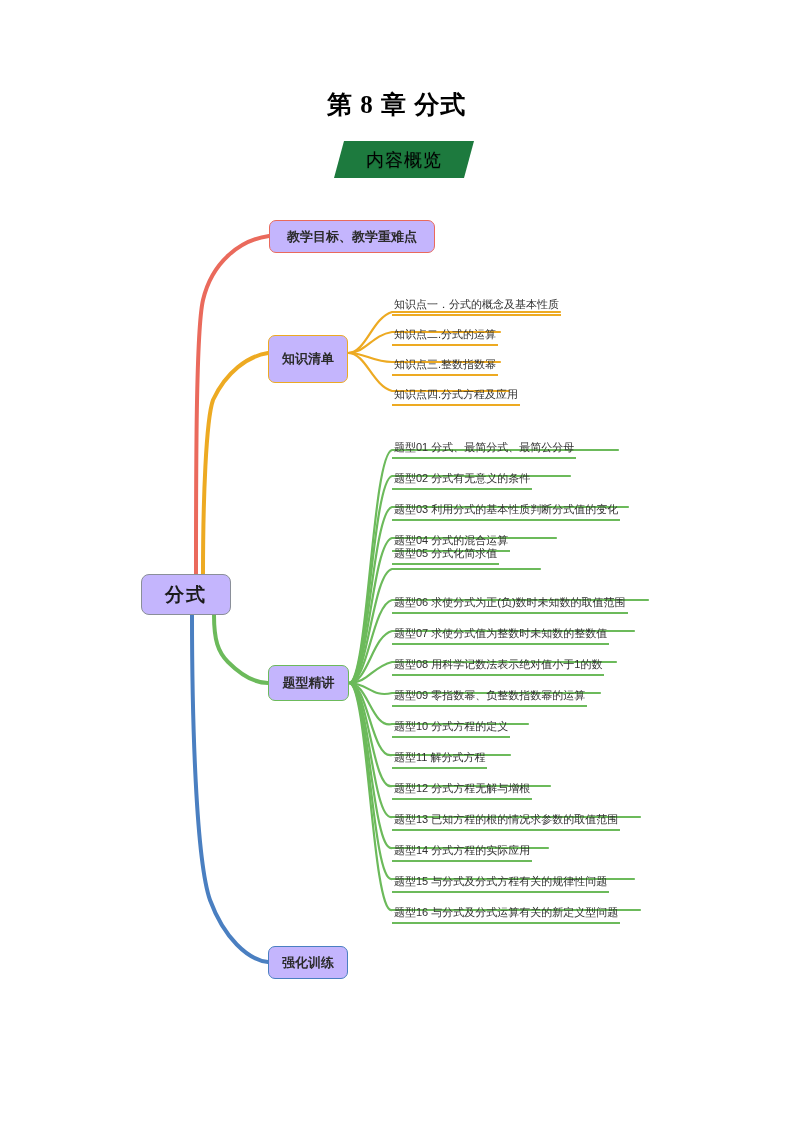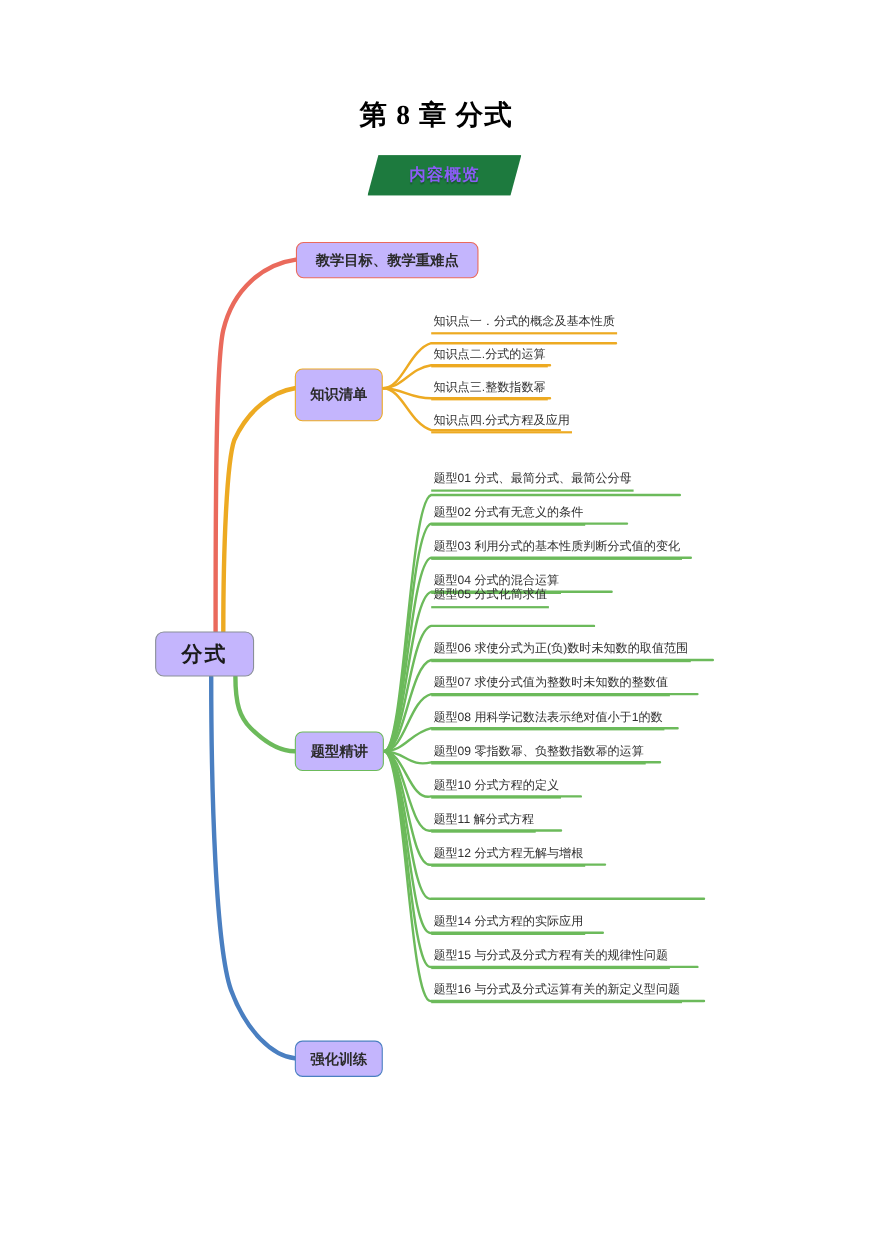--- a/index.html
+++ b/index.html
@@ -20,21 +20,21 @@
     position:absolute;left:334px;top:141px;width:140px;height:37px;
   }
   .banner-shape{
     position:absolute;left:0;top:0;width:140px;height:37px;
     background:#1d7a3e;
     clip-path:polygon(10px 0, 140px 0, 130px 37px, 0 37px);
   }
   .banner-text{
     position:absolute;left:0;top:0;width:140px;height:37px;
     display:flex;align-items:center;justify-content:center;
-    color:#8b5cf6;font-size:15px;font-weight:bold;letter-spacing:1px;
+    color:#000000;font-size:18px;font-weight:normal;letter-spacing:1px;
     text-shadow:0 1px 1px rgba(0,0,0,.25);
   }
 
   
   svg.links{position:absolute;left:0;top:0;width:793px;height:1122px;
             pointer-events:none;}
 
   
   .node{
     position:absolute;box-sizing:border-box;background:#c4b5fd;
@@ -60,21 +60,21 @@
     border:1.6px solid #6cba5b;
   }
   .node.blue{
     left:268px;top:946px;width:80px;height:33px;
     border:1.6px solid #4a7fc1;
   }
 
   
   .leaf{
     position:absolute;white-space:nowrap;color:#303030;
-    font-size:11px;line-height:13px;
+    font-size:11px;line-height:13px;margin-top:12px;
   }
   .leaf .lbl{display:inline-block;padding:0 2px 3px 2px;}
   .leaf.o .lbl{border-bottom:2px solid #edaa22;}
   .leaf.g .lbl{border-bottom:2px solid #6cba5b;}
   .leaf.o, .leaf.g{font-size:11px;}
 </style>
 </head>
 <body>
 
 <div id="canvas">
@@ -145,17 +145,18 @@
   <div class="leaf g" style="left:392px;top:491px;"><span class="lbl">题型03  利用分式的基本性质判断分式值的变化</span></div>
   <div class="leaf g" style="left:392px;top:522px;"><span class="lbl">题型04  分式的混合运算</span></div>
   <div class="leaf g" style="left:392px;top:535px;"><span class="lbl">题型05  分式化简求值</span></div>
   <div class="leaf g" style="left:392px;top:584px;"><span class="lbl">题型06  求使分式为正(负)数时未知数的取值范围</span></div>
   <div class="leaf g" style="left:392px;top:615px;"><span class="lbl">题型07  求使分式值为整数时未知数的整数值</span></div>
   <div class="leaf g" style="left:392px;top:646px;"><span class="lbl">题型08  用科学记数法表示绝对值小于1的数</span></div>
   <div class="leaf g" style="left:392px;top:677px;"><span class="lbl">题型09  零指数幂、负整数指数幂的运算</span></div>
   <div class="leaf g" style="left:392px;top:708px;"><span class="lbl">题型10  分式方程的定义</span></div>
   <div class="leaf g" style="left:392px;top:739px;"><span class="lbl">题型11  解分式方程</span></div>
   <div class="leaf g" style="left:392px;top:770px;"><span class="lbl">题型12  分式方程无解与增根</span></div>
+  <div class="leaf g" style="left:392px;top:801px;"><span class="lbl">题型13  已知方程的根的情况求参数的取值范围</span></div>
   <div class="leaf g" style="left:392px;top:832px;"><span class="lbl">题型14  分式方程的实际应用</span></div>
   <div class="leaf g" style="left:392px;top:863px;"><span class="lbl">题型15  与分式及分式方程有关的规律性问题</span></div>
   <div class="leaf g" style="left:392px;top:894px;"><span class="lbl">题型16  与分式及分式运算有关的新定义型问题</span></div>
 
 </div>
 
 </body></html>

